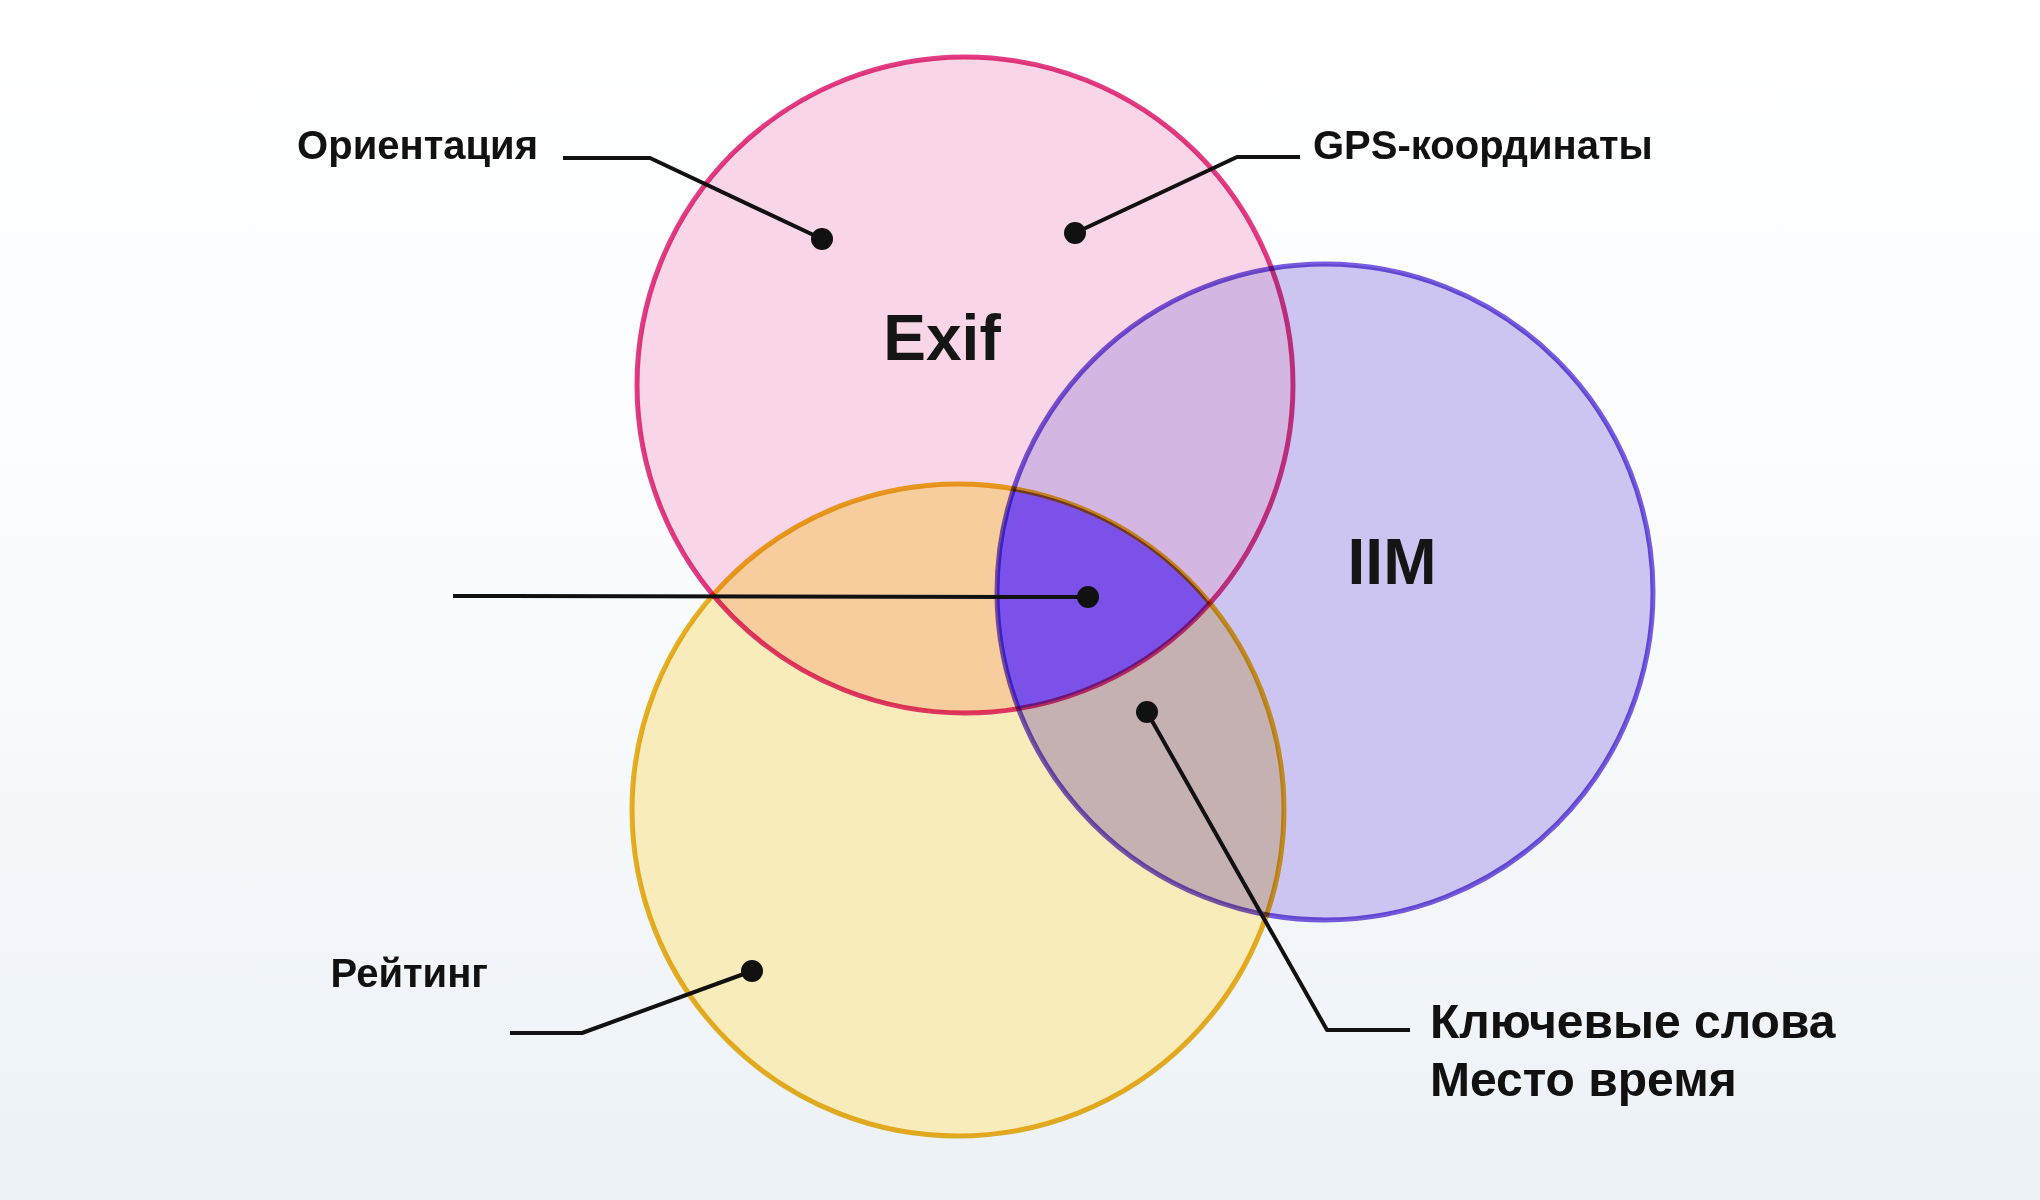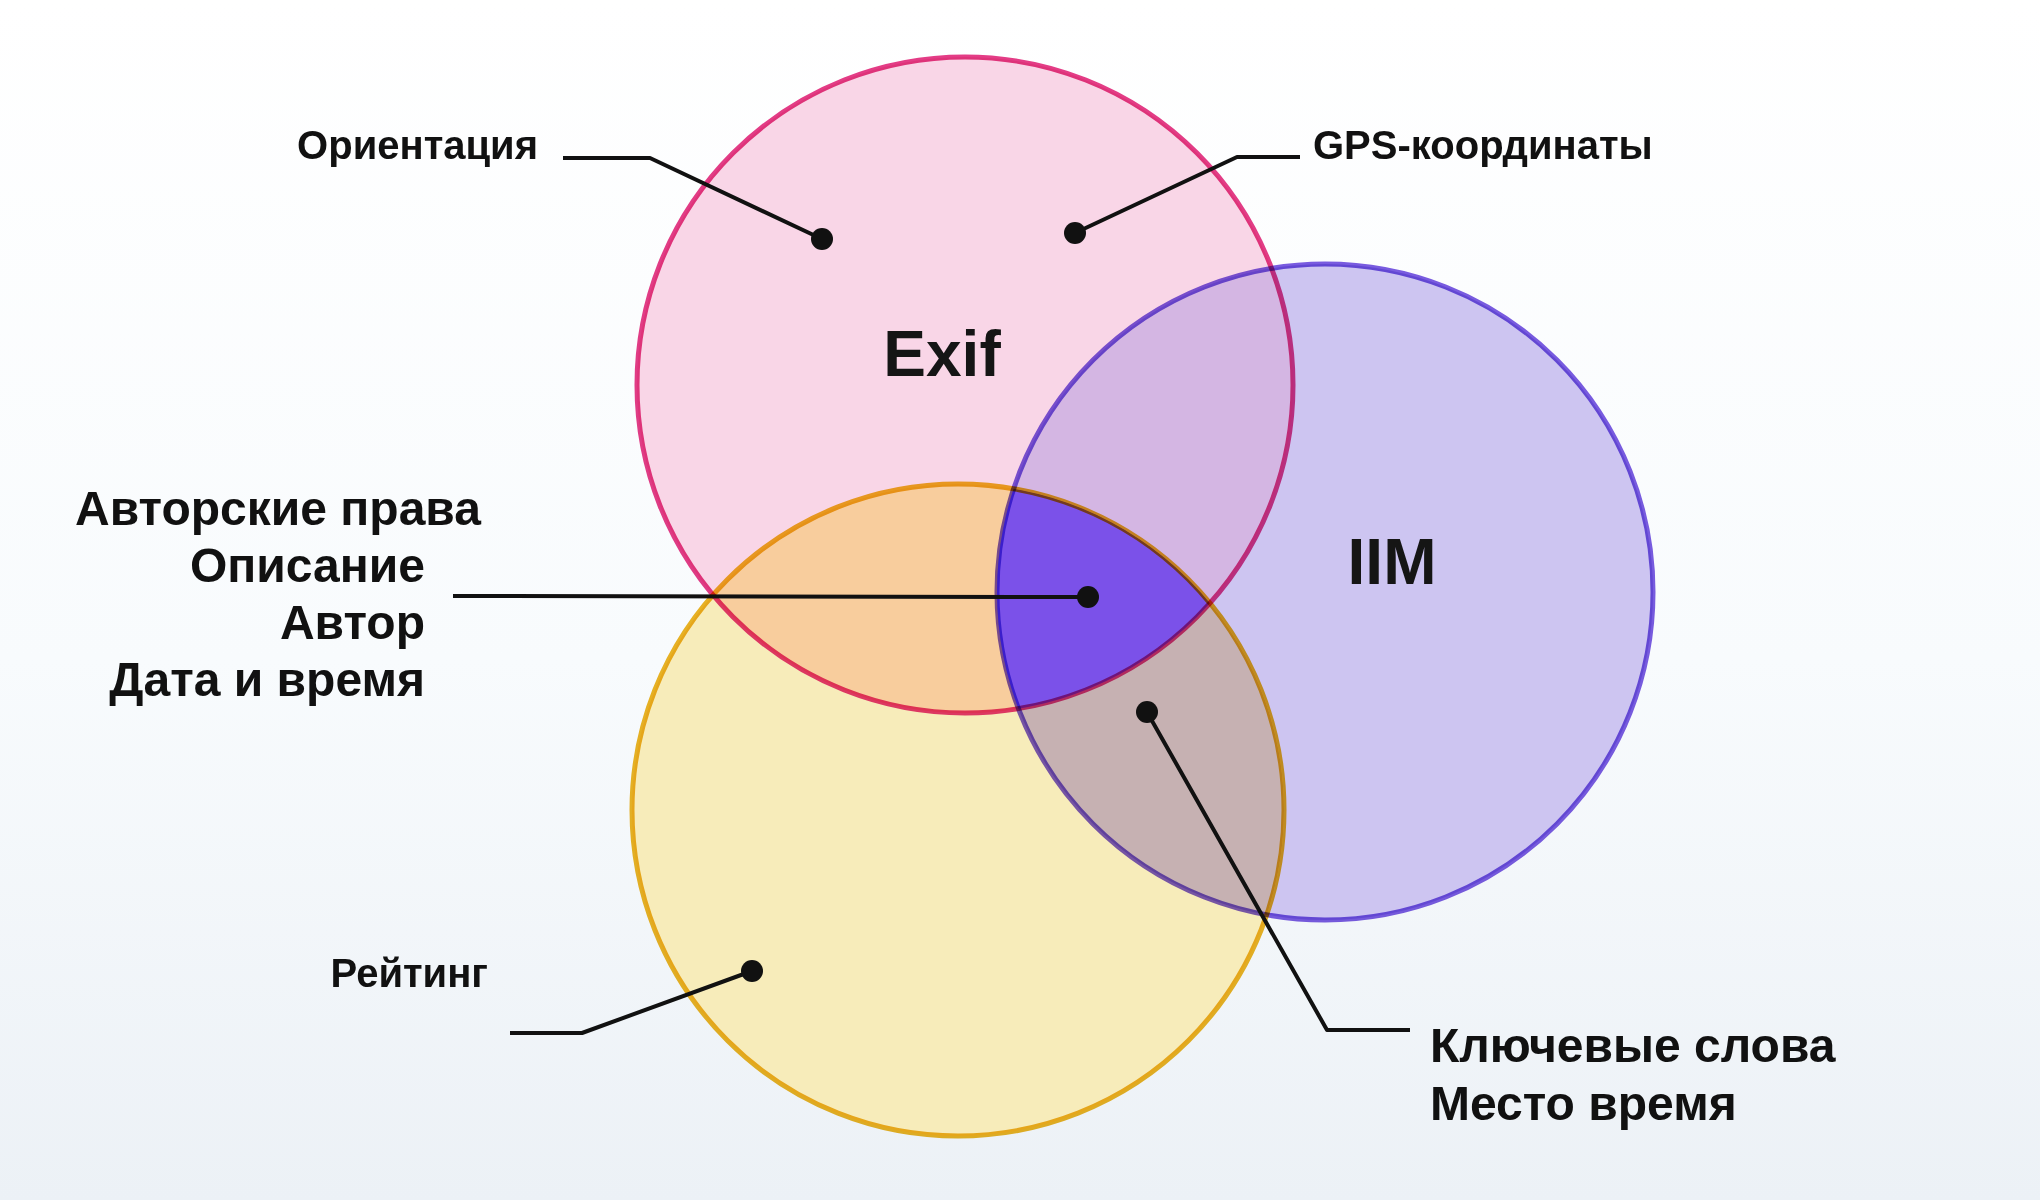--- a/index.html
+++ b/index.html
@@ -94,38 +94,32 @@
     <polyline points="510,1033 582,1033 752,971" fill="none" stroke-width="4" stroke-linejoin="round" stroke="#111111"></polyline>
     <polyline points="1147,712 1327,1030 1410,1030" fill="none" stroke-width="4" stroke-linejoin="round" stroke="#111111"></polyline>
 
     <circle cx="822" cy="239" r="11" fill="#111111"></circle>
     <circle cx="1075" cy="233" r="11" fill="#111111"></circle>
     <circle cx="1088" cy="597" r="11" fill="#111111"></circle>
     <circle cx="752" cy="971" r="11" fill="#111111"></circle>
     <circle cx="1147" cy="712" r="11" fill="#111111"></circle>
   </svg>
 
-  <div class="circle-name" style="left:842px; top:303px; width:200px;margin-top:16px;">Exif</div>
+  <div class="circle-name" style="left:842px; top:303px; width:200px;">Exif</div>
 
   <div class="circle-name" style="left:1292px; top:528px; width:200px;">
     <div class="line">IIM</div>
   </div>
 
 
   <div class="lbl align-right" style="left:238px; top:118px; width:300px;">Ориентация</div>
 
   <div class="lbl" style="left:1313px; top:118px;">GPS-координаты</div>
 
-  <div class="block align-right" style="left:75px; top:480px; width:350px;">
-    <div class="line">Авторские права</div>
-    <div class="line">Описание</div>
-    <div class="line">Автор</div>
-    <div class="line">Дата и время</div>
-  </div>
 
   <div class="lbl align-right" style="left:188px; top:946px; width:300px;">Рейтинг</div>
 
-  <div class="block keywords" style="left:1430px; top:1017px;">
+  <div class="block keywords" style="left:1430px; top:993px;">
     <div class="line">Ключевые слова</div>
     <div class="line">Место время</div>
   </div>
 
 </div>
 
 </body></html>

